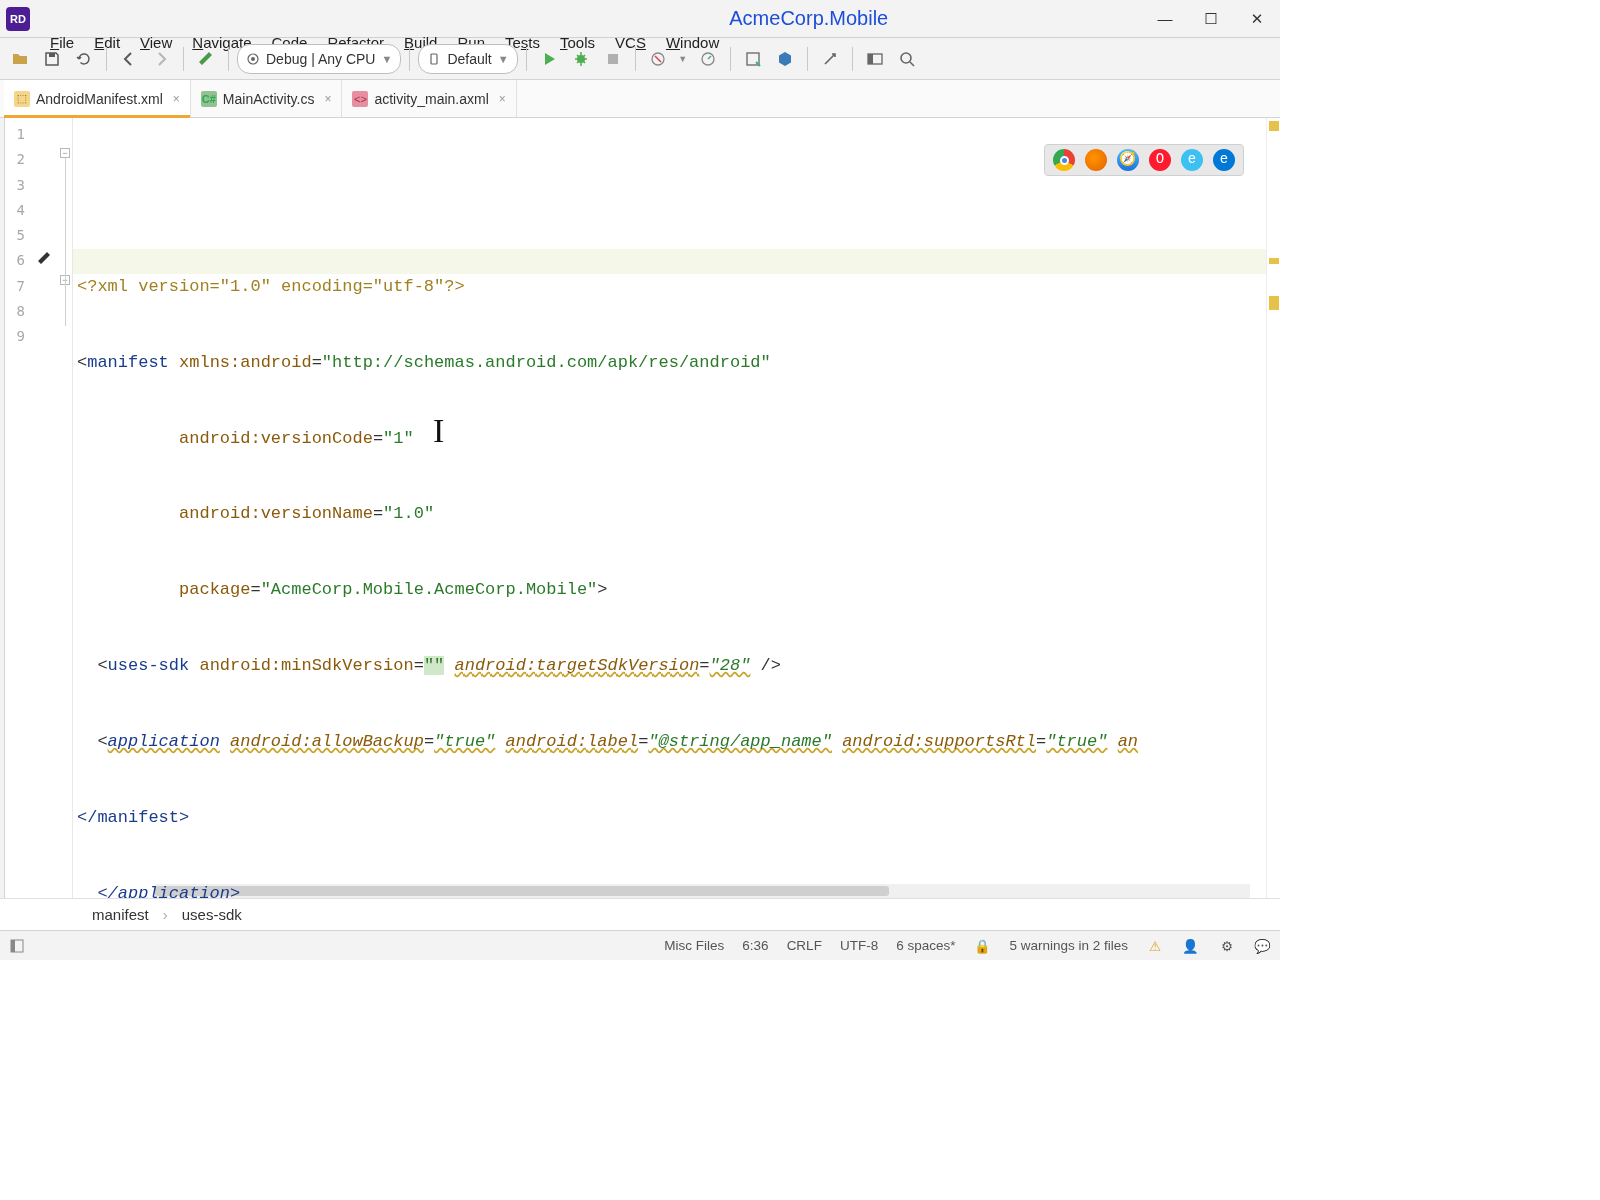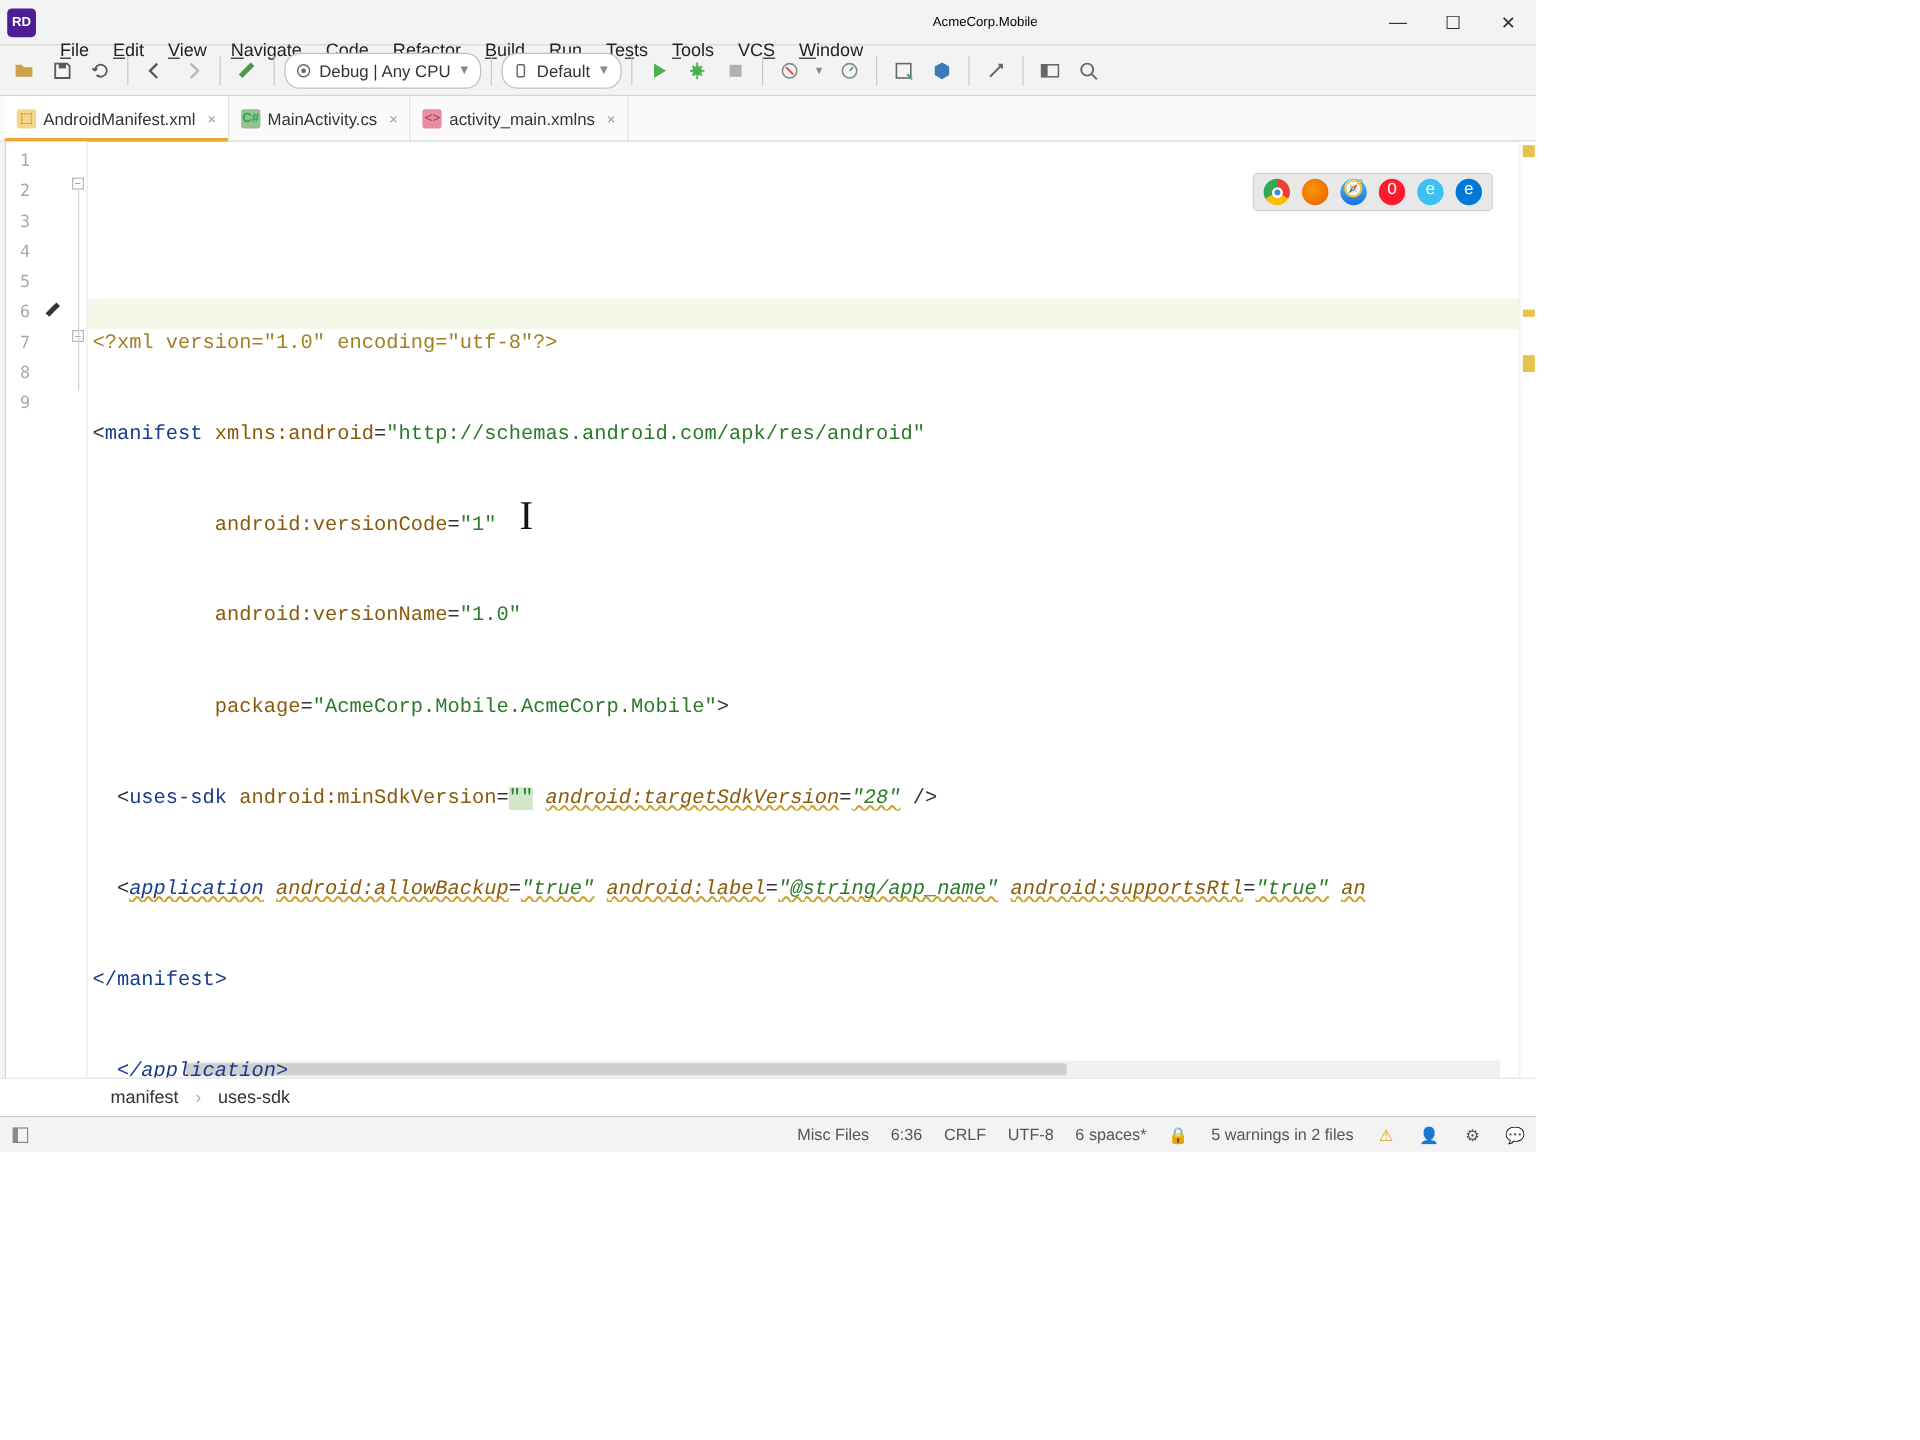--- a/index.html
+++ b/index.html
@@ -2,21 +2,21 @@
 <html><head>
 <meta charset="utf-8">
 <style>
   * { box-sizing: border-box; margin: 0; padding: 0; }
   html, body { width: 1280px; height: 960px; font-family: "Segoe UI", Arial, sans-serif; font-size: 13px; background: #fff; overflow: hidden; }
   .titlebar { height: 38px; display:flex; align-items:center; border-bottom:1px solid #d0d0d0; background:#f3f3f3; }
   .app-icon { width:24px; height:24px; margin:0 10px 0 6px; background:#4c1d95; border-radius:4px; display:flex; align-items:center; justify-content:center; color:#fff; font-weight:bold; font-size:11px; }
   .menu { display:flex; gap:0;margin-top:48px; }
   .menu span { padding: 4px 10px; font-size:15px; color:#222; cursor:default; }
   .menu span u { text-decoration: underline; }
-  .proj-name { margin-left: 48px; color:#000000; font-size:11px; }
+  .proj-name { color:#1d4ed8; font-size:20px; }
   .win-controls { margin-left:auto; display:flex; gap:0; }
   .win-btn { width:46px; height:38px; display:flex; align-items:center; justify-content:center; font-size:15px; color:#333; }
   .toolbar { height:42px; border-bottom:1px solid #d4d4d4; background:#f3f3f3; display:flex; align-items:center; padding:0 6px; gap:4px; }
   .tb-btn { width:28px; height:28px; display:flex; align-items:center; justify-content:center; color:#5a5a5a; border-radius:3px; }
   .tb-btn svg { display:block; }
   .tb-sep { width:1px; height:24px; background:#c8c8c8; margin:0 4px; }
   .combo { height:30px; border:1px solid #bfbfbf; border-radius:13px; background:#fff; display:flex; align-items:center; padding:13px 8px; gap:6px; font-size:14px; color:#333; }
   .combo .chev { color:#888; font-size:11px; }
   .play { color:#4caf50; }
   .bug  { color:#4caf50; }
@@ -215,21 +215,21 @@
     <span>AndroidManifest.xml</span>
     <span class="close">×</span>
   </div>
   <div class="tab">
     <span class="ico ico-cs">C#</span>
     <span>MainActivity.cs</span>
     <span class="close">×</span>
   </div>
   <div class="tab">
     <span class="ico ico-ax">&lt;&gt;</span>
-    <span>activity_main.xmlns</span>
+    <span>activity_main.axml</span>
     <span class="close">×</span>
   </div>
 </div>
 
 <div class="editor-wrap">
   <div class="left-gutter"></div>
   <div class="gutter">
     <div class="ln">1</div>
     <div class="ln">2</div>
     <div class="ln">3</div>

